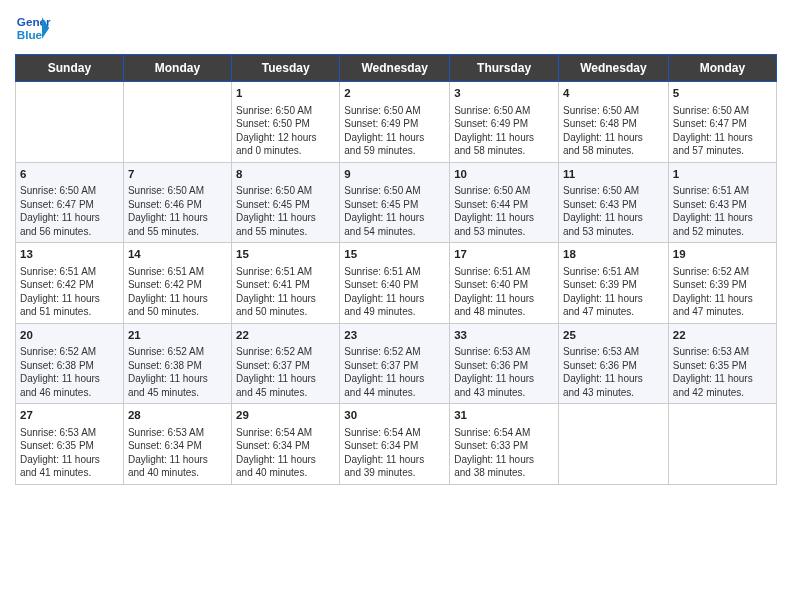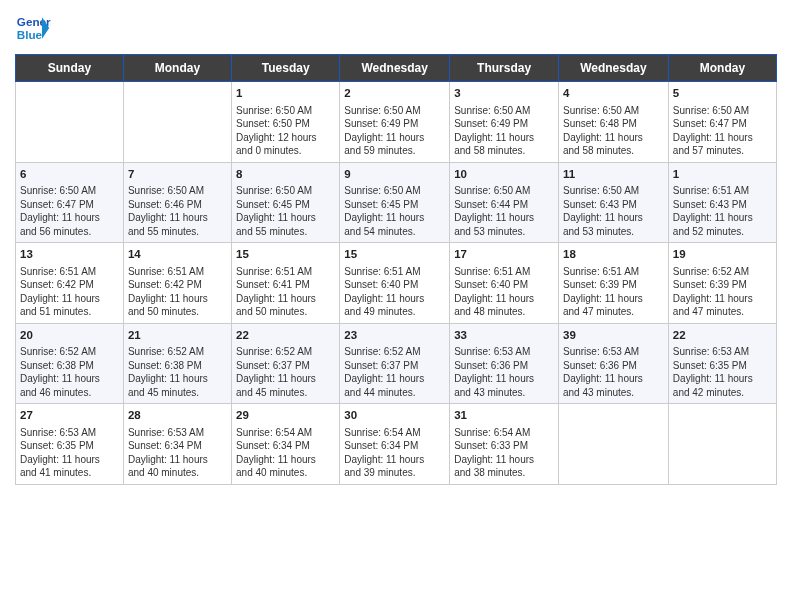--- a/index.html
+++ b/index.html
@@ -286,21 +286,21 @@
 and 44 minutes.</div>
           </td>
           <td>
             <span class="day-num">33</span>
             <div class="day-info" style="white-space: pre-line;">Sunrise: 6:53 AM
 Sunset: 6:36 PM
 Daylight: 11 hours
 and 43 minutes.</div>
           </td>
           <td>
-            <span class="day-num">39</span>
+            <span class="day-num">25</span>
             <div class="day-info" style="white-space: pre-line;">Sunrise: 6:53 AM
 Sunset: 6:36 PM
 Daylight: 11 hours
 and 43 minutes.</div>
           </td>
           <td>
             <span class="day-num">22</span>
             <div class="day-info" style="white-space: pre-line;">Sunrise: 6:53 AM
 Sunset: 6:35 PM
 Daylight: 11 hours

